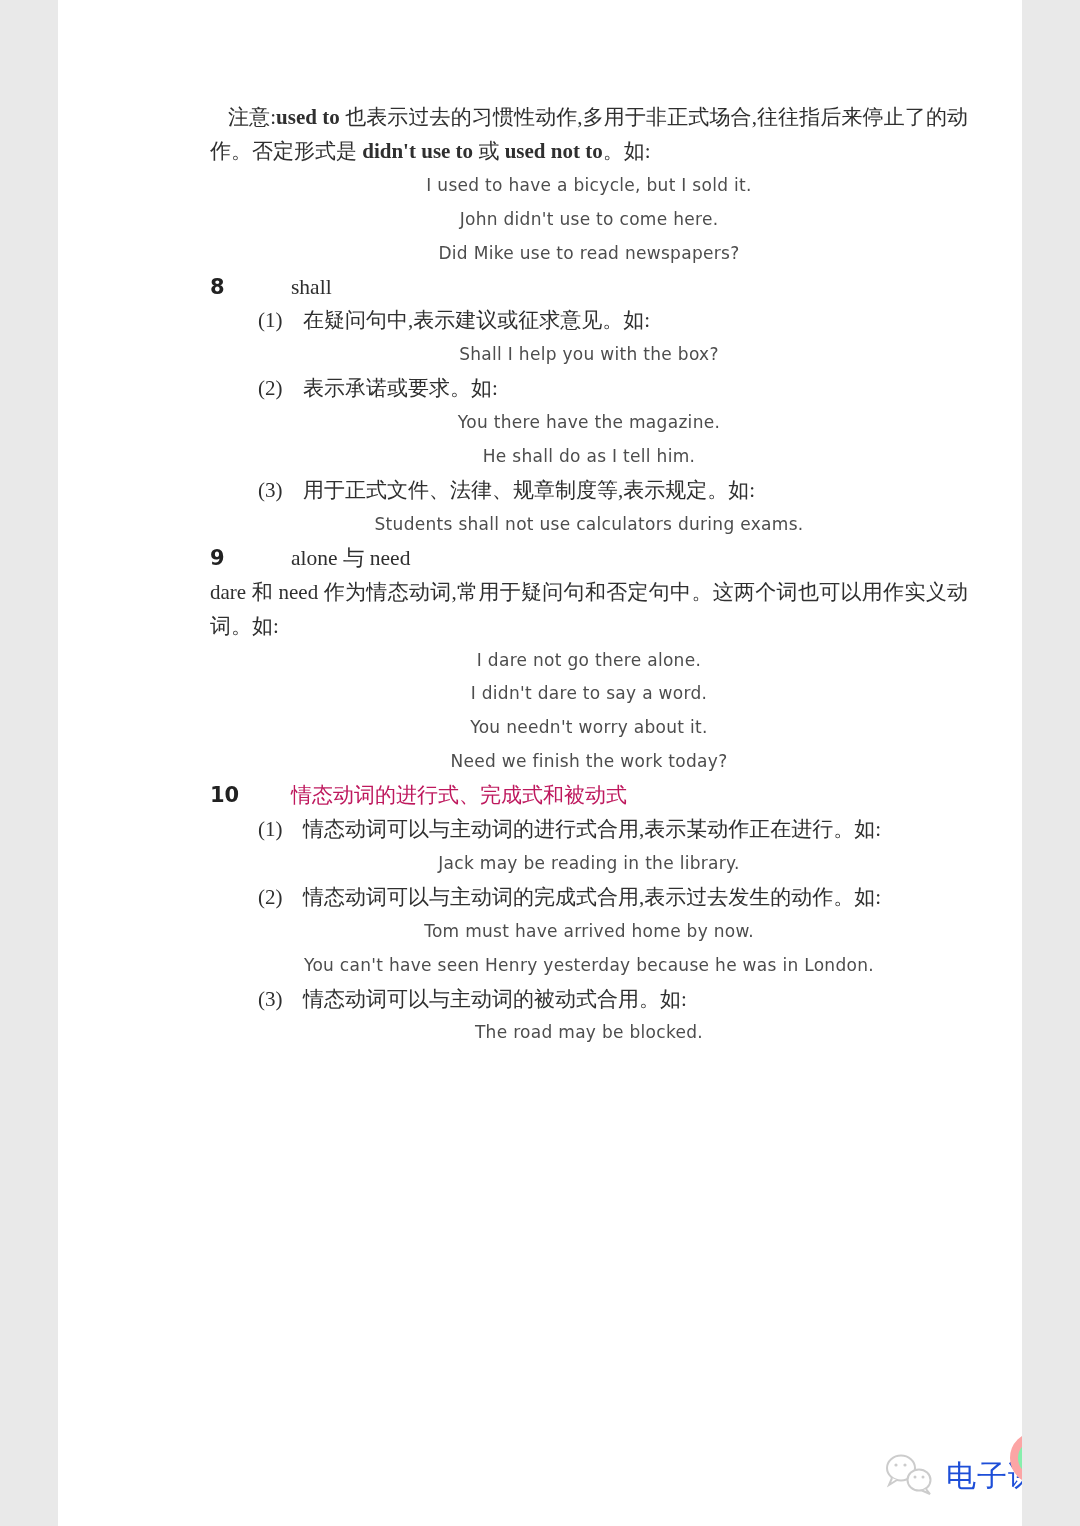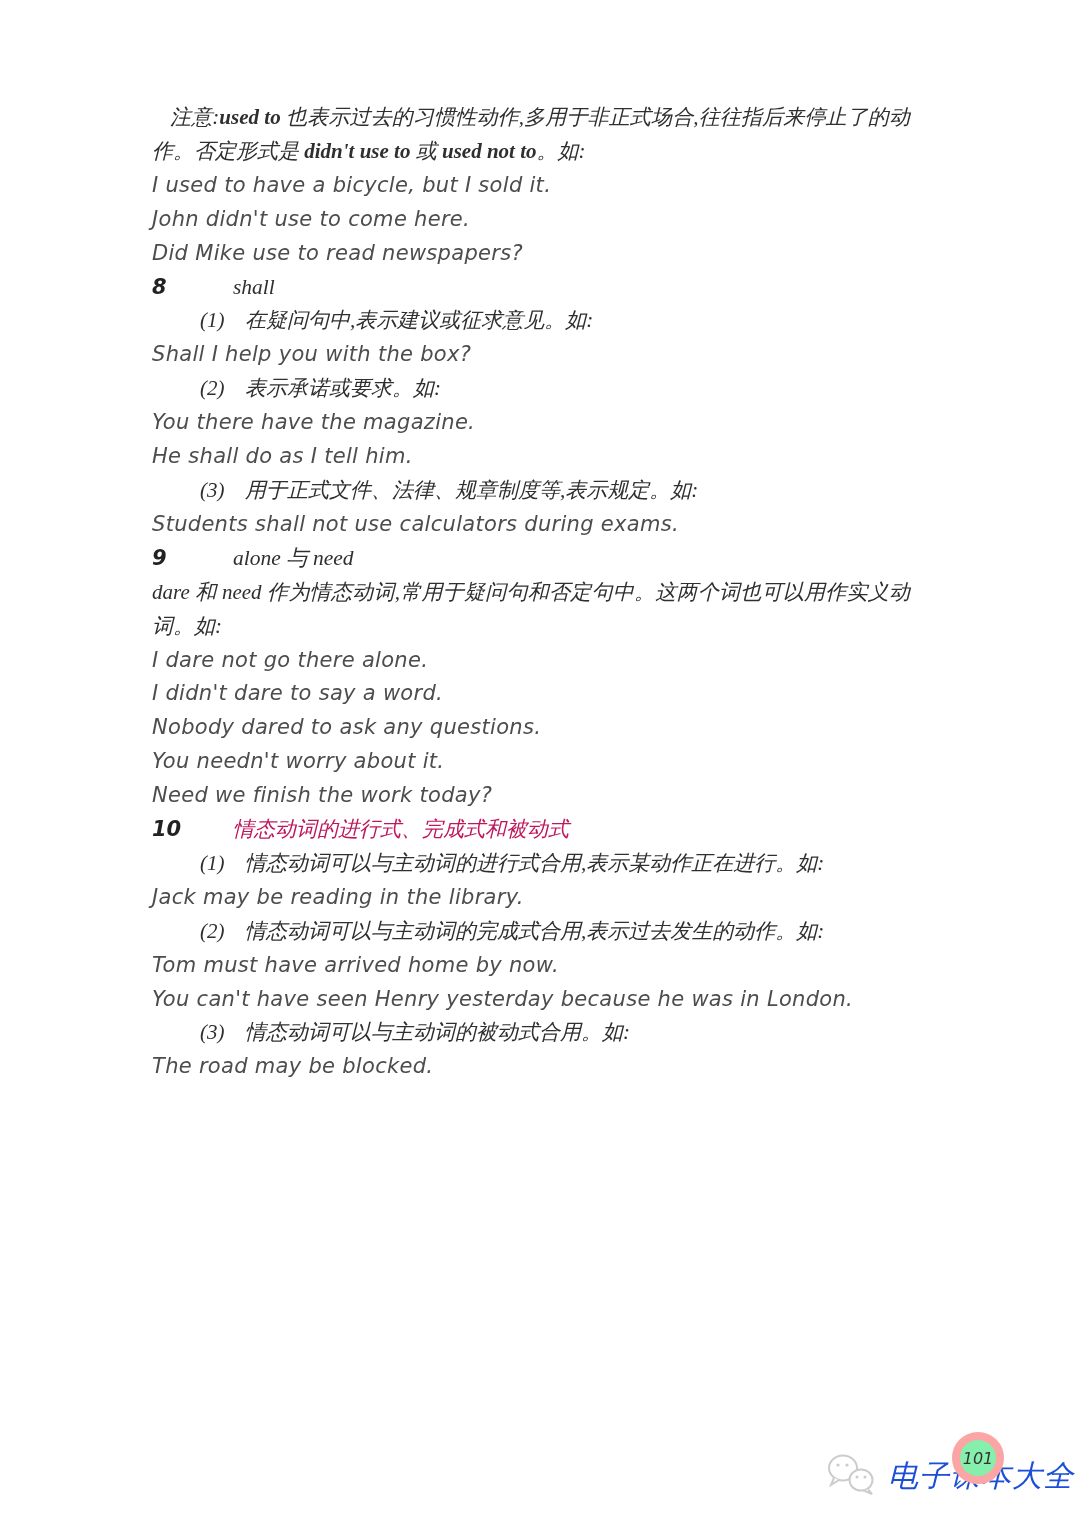--- a/index.html
+++ b/index.html
@@ -1,23 +1,22 @@
 <!DOCTYPE html>
 <html><head>
 <meta charset="utf-8">
 <style>
   html,body{margin:0;padding:0;background:#e9e9e9;}
   .page{
     position:relative;
-    width:1080px;height:1526px;
+    width:964px;height:1526px;
     margin:0 auto;
     background:#ffffff;
     overflow:hidden;
     font-family:"Liberation Serif","DejaVu Serif",serif;
-    font-style:italic;
   }
   .content{
     position:absolute;
     left:152px;top:101px;
     width:758px;
     font-size:21px;
     line-height:33.9px;
     color:#2f2f2f;
   }
   .content p{margin:0;padding:0;}
@@ -26,23 +25,24 @@
     margin-left:30px;
     text-indent:18px;
     text-align:justify;
     font-family:"Liberation Serif","DejaVu Serif",serif;
   }
   .note .b{font-weight:700;}
   
   .ex{
     margin-left:93px;
     font-family:"DejaVu Sans","Liberation Sans",sans-serif;
-    font-size:21px;
+    font-size:17px;
     color:#4d4d4d;
     letter-spacing:0.3px;
+    text-align:center;
   }
   
   .sec-head{display:flex;}
   .sec-num{
     flex:none;width:48px;
     font-family:"DejaVu Sans","Liberation Sans",sans-serif;
     font-weight:700;font-size:21px;color:#222;
   }
   .sec-title{flex:1;margin-left:33px;}
   .sec-title.serif{font-family:"Liberation Serif","DejaVu Serif",serif;font-size:21.5px;}
@@ -117,21 +117,20 @@
     </div>
     <p class="ex">Students shall not use calculators during exams.</p>
 
     <div class="sec-head">
       <span class="sec-num">9</span>
       <span class="sec-title serif">alone 与 need</span>
     </div>
     <p class="para">dare 和 need 作为情态动词,常用于疑问句和否定句中。这两个词也可以用作实义动词。如:</p>
     <p class="ex">I dare not go there alone.</p>
     <p class="ex">I didn't dare to say a word.</p>
-    <p class="ex">Nobody dared to ask any questions.</p>
     <p class="ex">You needn't worry about it.</p>
     <p class="ex">Need we finish the work today?</p>
 
     <div class="sec-head">
       <span class="sec-num">10</span>
       <span class="sec-title sans">情态动词的进行式、完成式和被动式</span>
     </div>
     <div class="item">
       <span class="item-label">(1)</span>
       <span class="item-text">情态动词可以与主动词的进行式合用,表示某动作正在进行。如:</span>

